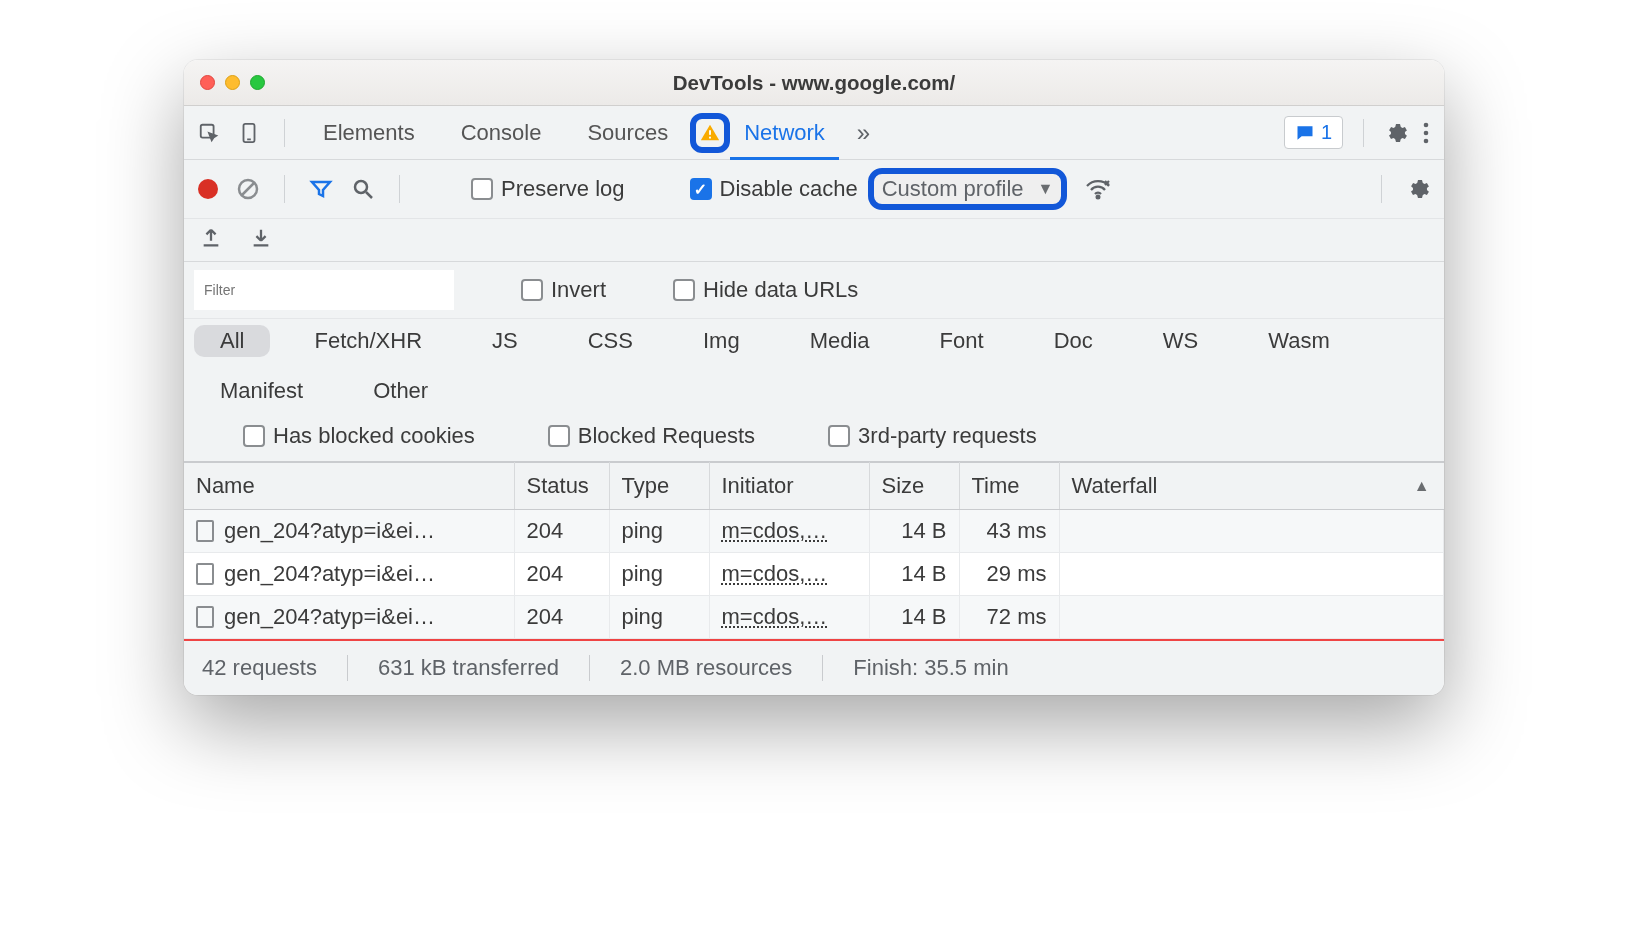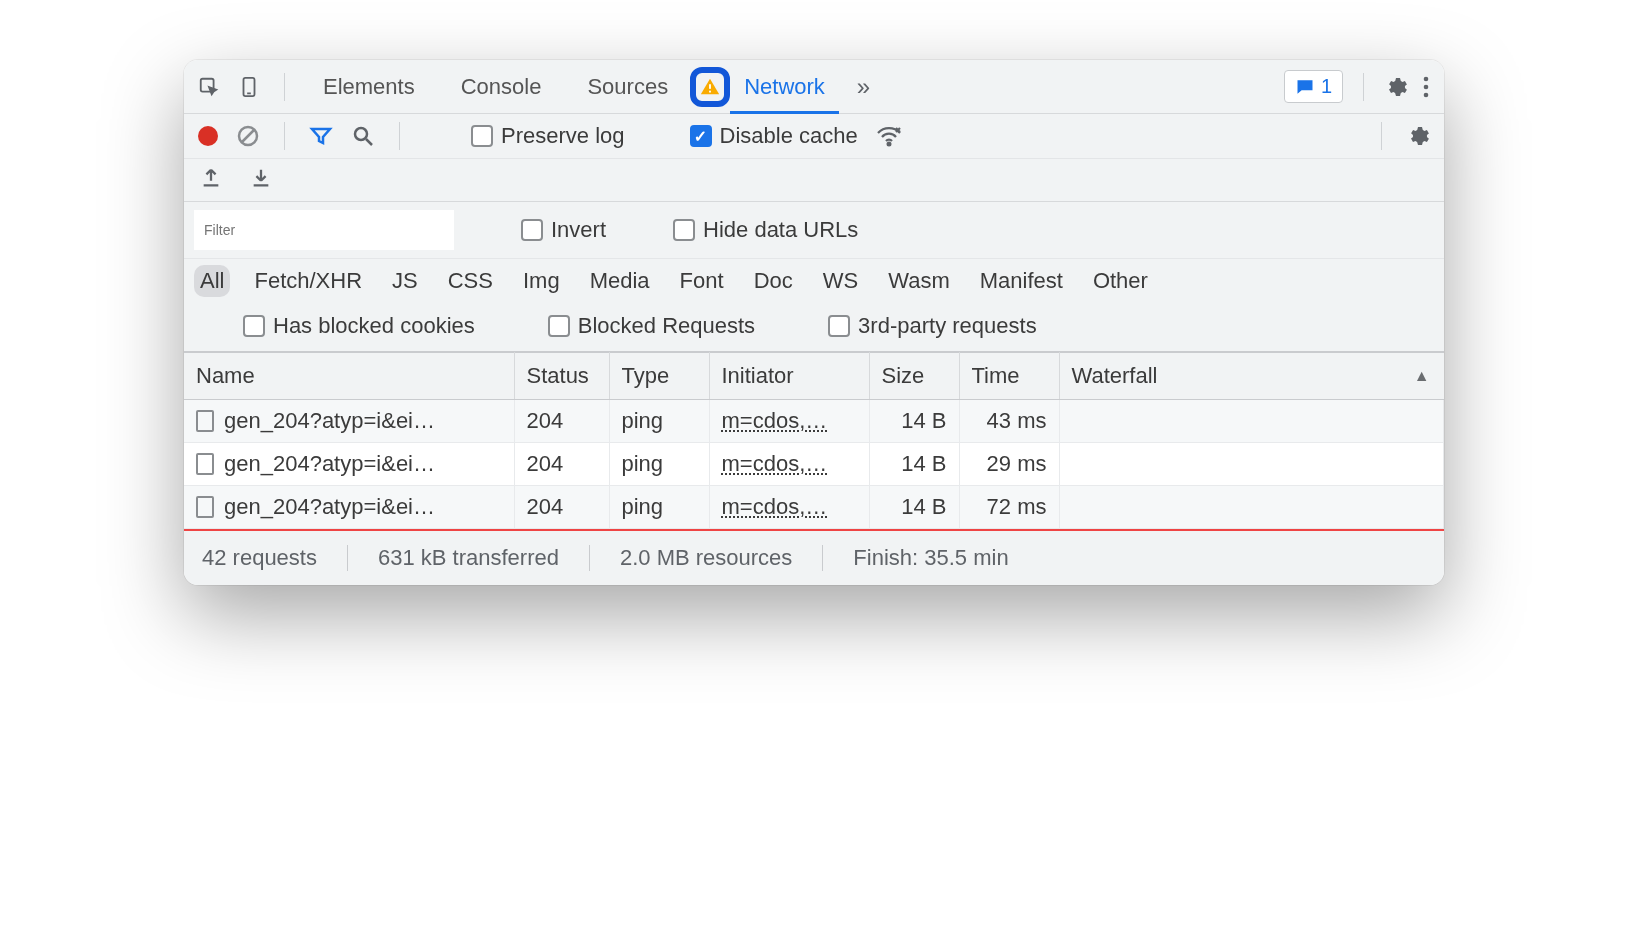--- a/index.html
+++ b/index.html
@@ -100,21 +100,21 @@
   .filter-input {
     background:#fff; border:none; width:260px; height:40px;
     font-size:14px; color:#888; padding:0 10px;
   }
   
   .typerow {
     background:#f1f3f4; padding:6px 10px 8px;
     display:flex; gap:18px; font-size:22px; color:#3b3b3b;
     flex-wrap:wrap;
   }
-  .pill { padding:3px 6px; border-radius:10px; cursor:pointer; }
+  .pill { padding:3px 26px; border-radius:10px; cursor:pointer; }
   .pill.sel { background:#d9dadd; }
   
   .ckrow {
     background:#f1f3f4; padding:8px 12px 12px;
     display:flex; gap:26px; font-size:22px; color:#3b3b3b;
     border-bottom:1px solid #c9cbce;
   }
   
   table.net { width:100%; border-collapse:collapse; font-size:22px; color:#3b3b3b; }
   table.net th {
@@ -143,20 +143,28 @@
     background:#f1f3f4; border-top:2px solid #ef4444;
     padding:14px 18px; display:flex; gap:30px; font-size:22px; color:#5f6368;
   }
   .statusbar .sep { width:1px; background:#c9cbce; }
 </style>
 </head>
 <body>
 
 <div class="window">
 
+  <div class="titlebar">
+    <div class="traffic">
+      <div class="tl red"></div>
+      <div class="tl yellow"></div>
+      <div class="tl green"></div>
+    </div>
+    <div class="titlebar-title">DevTools - www.google.com/</div>
+  </div>
 
   <div class="tabstrip">
     <span class="icon">
       <svg width="22" height="22" viewBox="0 0 24 24" fill="none" stroke="#5f6368" stroke-width="2">
           <rect x="3" y="3" width="14" height="14" rx="2"></rect>
           <path d="M12 12 l8 3 -3 2 -2 3 z" fill="#5f6368"></path>
         </svg>
     </span>
     <span class="icon">
       <svg width="22" height="24" viewBox="0 0 24 24" fill="none" stroke="#5f6368" stroke-width="2">
@@ -230,20 +238,24 @@
     </span>
     <span class="divider"></span>
     <label class="labelrow">
       <span class="chk"></span>
       <span>Preserve log</span>
     </label>
     <label class="labelrow">
       <span class="chk checked">✓</span>
       <span>Disable cache</span>
     </label>
+    <div class="select-hl" style="margin-left:-8px;">
+      <span>Custom profile</span>
+      <span class="caret">▼</span>
+    </div>
     <span class="icon">
       <svg width="26" height="24" viewBox="0 0 26 24" fill="none" stroke="#5f6368" stroke-width="2.2">
           <path d="M2 9a15 15 0 0122 0"></path>
           <path d="M6 13a9 9 0 0114 0"></path>
           <path d="M10 17a4 4 0 016 0"></path>
           <circle cx="13" cy="20" r="1.4" fill="#5f6368"></circle>
           <path d="M20 4l4 4m0-4l-4 4" stroke="#5f6368"></path>
         </svg>
     </span>
     <span class="divider" style="margin-left:auto;"></span>

